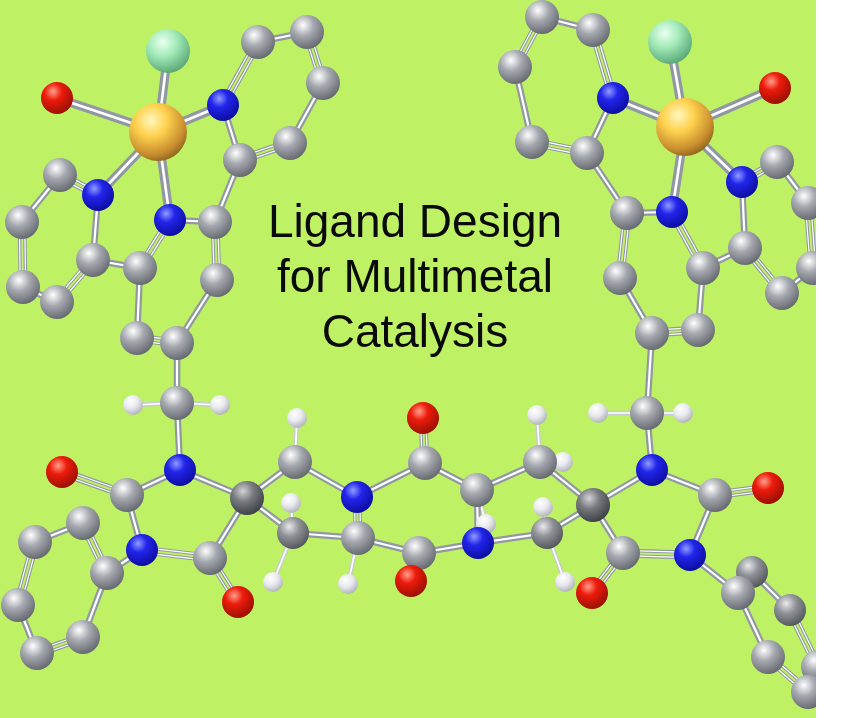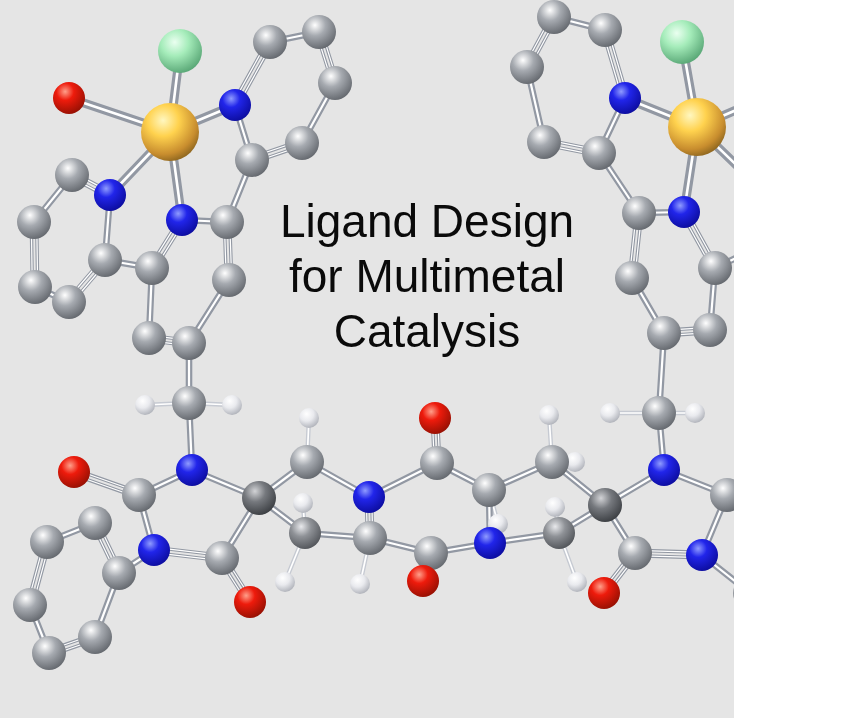--- a/index.html
+++ b/index.html
@@ -1,16 +1,16 @@
 <!DOCTYPE html>
 <html><head>
 <meta charset="utf-8">
 <style>
   html,body{margin:0;padding:0;background:#ffffff;}
-  .stage{position:relative;width:722px;height:718px;background:#e5e5e5;overflow:hidden;padding-left:12px;}
+  .stage{position:relative;width:816px;height:718px;background:#bef264;overflow:hidden;}
   svg{display:block;}
   .title-text{font-family:"Liberation Sans","DejaVu Sans",sans-serif;font-size:46px;fill:#0a0a0a;}
 </style>
 </head>
 <body>
 
 <div class="stage">
   <svg id="mol" width="858" height="718" viewBox="0 0 858 718" xmlns="http://www.w3.org/2000/svg">
     <defs>
         <radialGradient id="g-M" cx="38%" cy="30%" r="78%">

